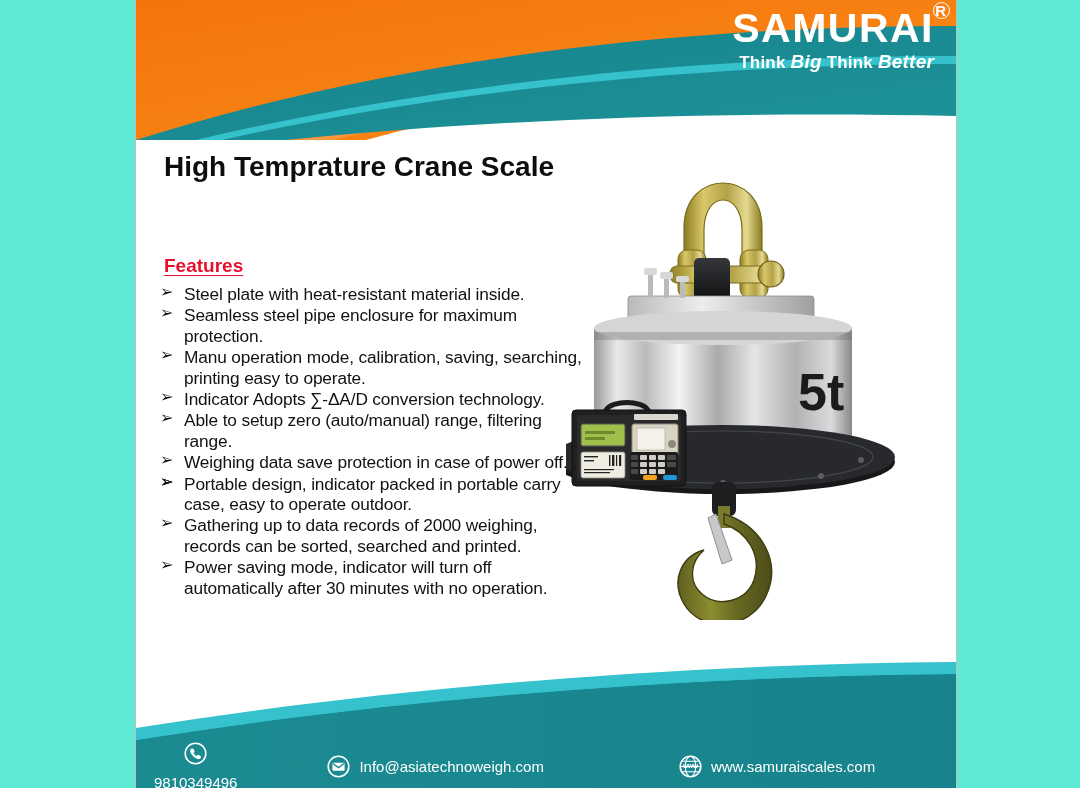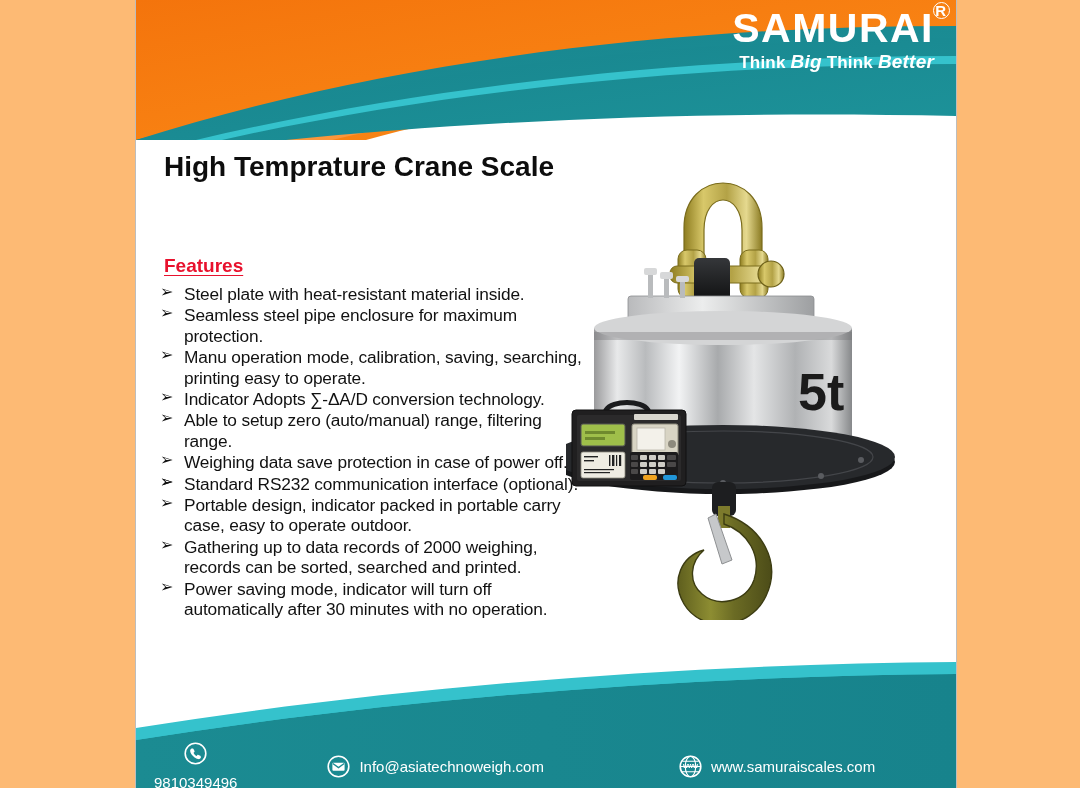--- a/index.html
+++ b/index.html
@@ -1,21 +1,21 @@
 <!DOCTYPE html>
 <html><head>
 <meta charset="utf-8">
 <style>
   html,body{margin:0;padding:0;}
   body{
     width:1080px;height:788px;background:#ffffff;
     font-family:"Liberation Sans","DejaVu Sans",sans-serif;
     overflow:hidden;position:relative;
   }
-  .page{position:absolute;inset:0;background:#fdba74;}
+  .page{position:absolute;inset:0;background:#5eead4;}
 
   
   .card{
     position:absolute;left:135px;top:0;width:820px;height:788px;
     background:#ffffff;overflow:hidden;
     border-left:1px solid #bdbdbd;border-right:1px solid #bdbdbd;
   }
 
   
   .banner{position:absolute;left:0;top:0;width:820px;height:140px;overflow:hidden;}
@@ -260,21 +260,21 @@
     <div class="features-head">Features</div>
 
     <ul class="feature-list">
       <li><span class="arrow">➢</span><span>Steel plate with heat-resistant material inside.</span></li>
       <li><span class="arrow">➢</span><span>Seamless steel pipe enclosure for maximum protection.</span></li>
       <li><span class="arrow">➢</span><span>Manu operation mode, calibration, saving, searching, printing easy to operate.</span></li>
       <li><span class="arrow">➢</span><span>Indicator Adopts ∑-ΔA/D conversion technology.</span></li>
       <li><span class="arrow">➢</span><span>Able to setup zero (auto/manual) range, filtering range.</span></li>
       <li><span class="arrow">➢</span><span>Weighing data save protection in case of power off.</span></li>
       <li><span class="arrow">➢</span></li>
-      <li><span class="arrow">➢</span><span>Standard RS232 communication interface (optional).</span></li>
+      <li><span class="arrow">➢</span></li>
       <li><span class="arrow">➢</span><span>Portable design, indicator packed in portable carry case, easy to operate outdoor.</span></li>
       <li><span class="arrow">➢</span><span>Gathering up to data records of 2000 weighing, records can be sorted, searched and printed.</span></li>
       <li><span class="arrow">➢</span><span>Power saving mode, indicator will turn off automatically after 30 minutes with no operation.</span></li>
     </ul>
 
     <div class="bottom">
       <svg width="820" height="160" viewBox="0 0 820 160">
         <defs>
           <linearGradient id="fTl" x1="0" y1="0" x2="1" y2="0">
             <stop offset="0%" stop-color="#1b8b92"></stop>

